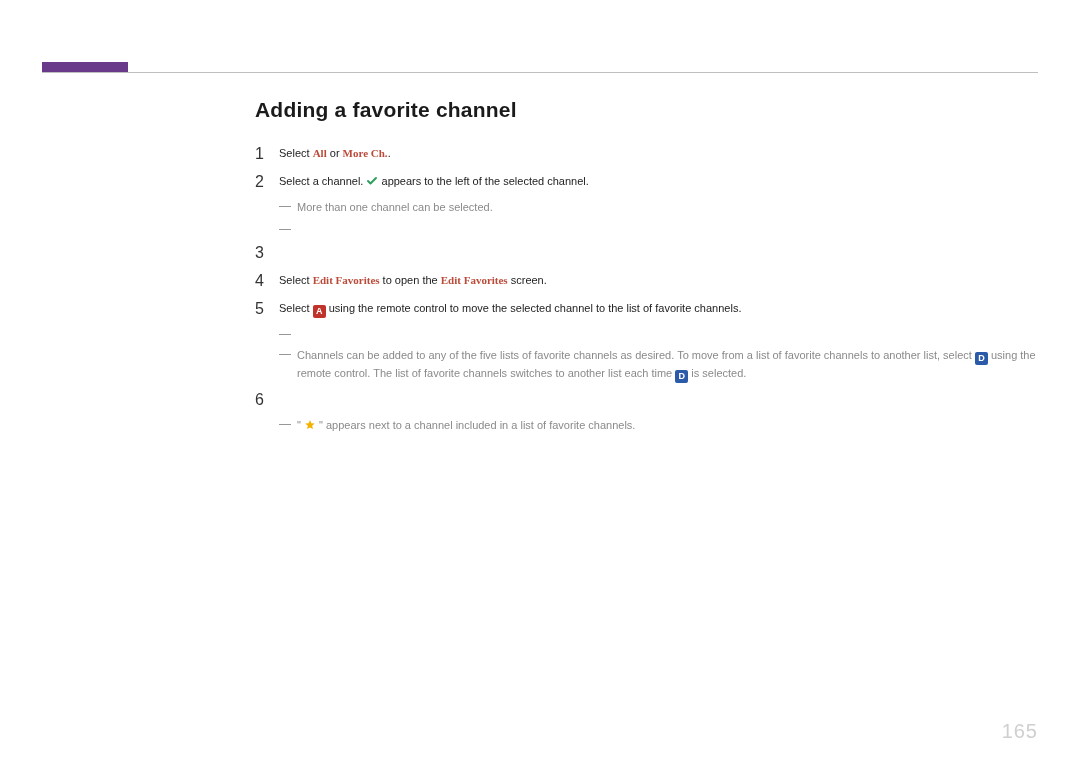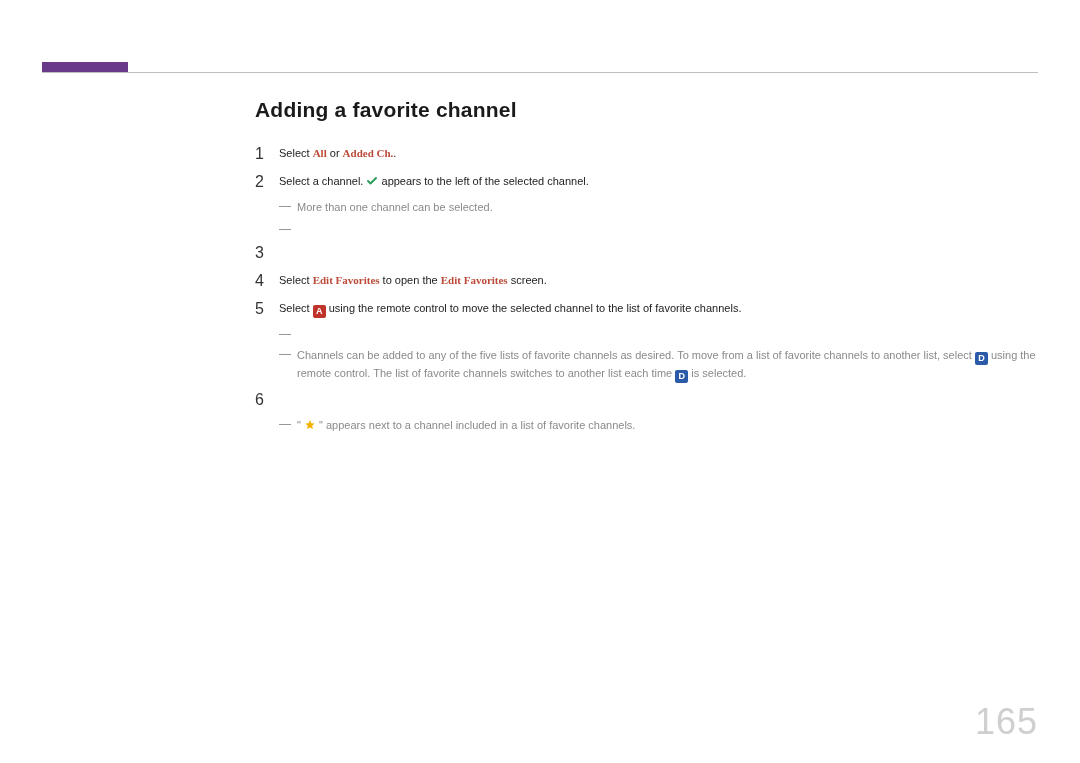--- a/index.html
+++ b/index.html
@@ -18,38 +18,38 @@
   .hint .htext { flex: 1 1 auto; }
   .emph { color: #bb4a39; font-weight: 600; font-family: Liberation Serif, serif; }
   .bold { font-weight: 700; color: #1a1a1a; }
   .badge { display: inline-block; min-width: 13px; height: 13px; line-height: 13px; text-align: center; font-size: 9px; font-weight: 600; color: #fff; border-radius: 2px; vertical-align: -2px; padding: 0 2px; }
   .badge-a { background: #c0332a; }
   .badge-d { background: #2b5aa8; }
   .check { display: inline-block; width: 12px; height: 12px; vertical-align: -2px; }
   .check svg { width: 12px; height: 12px; display: block; }
   .star { display: inline-block; width: 12px; height: 12px; vertical-align: -2px; }
   .star svg { width: 12px; height: 12px; display: block; }
-  .page-num { position: absolute; right: 42px; bottom: 20px; font-size: 36px; color: #cfcfcf; font-weight: 400; letter-spacing: 1px; }
+  .page-num { position: absolute; right: 42px; bottom: 20px; font-size: 20px; color: #cfcfcf; font-weight: 400; letter-spacing: 1px; }
 </style>
 </head>
 <body>
 
 <div class="page">
   <div class="tab-bar"></div>
   <div class="rule"></div>
 
   <div class="content">
     <h2 class="heading">Adding a favorite channel</h2>
 
     <ol class="steps">
 
       <li>
         <span class="num">1</span>
         <span class="body">
-          <span>Select </span><span class="emph">All</span><span> or </span><span class="emph">Added Ch.</span><span>.</span>
+          <span>Select </span><span class="emph">All</span><span> or </span><span class="emph">More Ch.</span><span>.</span>
         </span>
       </li>
 
       <li>
         <span class="num">2</span>
         <span class="body">
           <span>Select a channel. </span><span class="check"><svg viewBox="0 0 24 24">
                 <path fill="none" stroke="#2e9e5b" stroke-width="4" stroke-linecap="round" stroke-linejoin="round" d="M4 12l5 5L20 6"></path>
               </svg></span><span> appears to the left of the selected channel.</span>
         </span>

